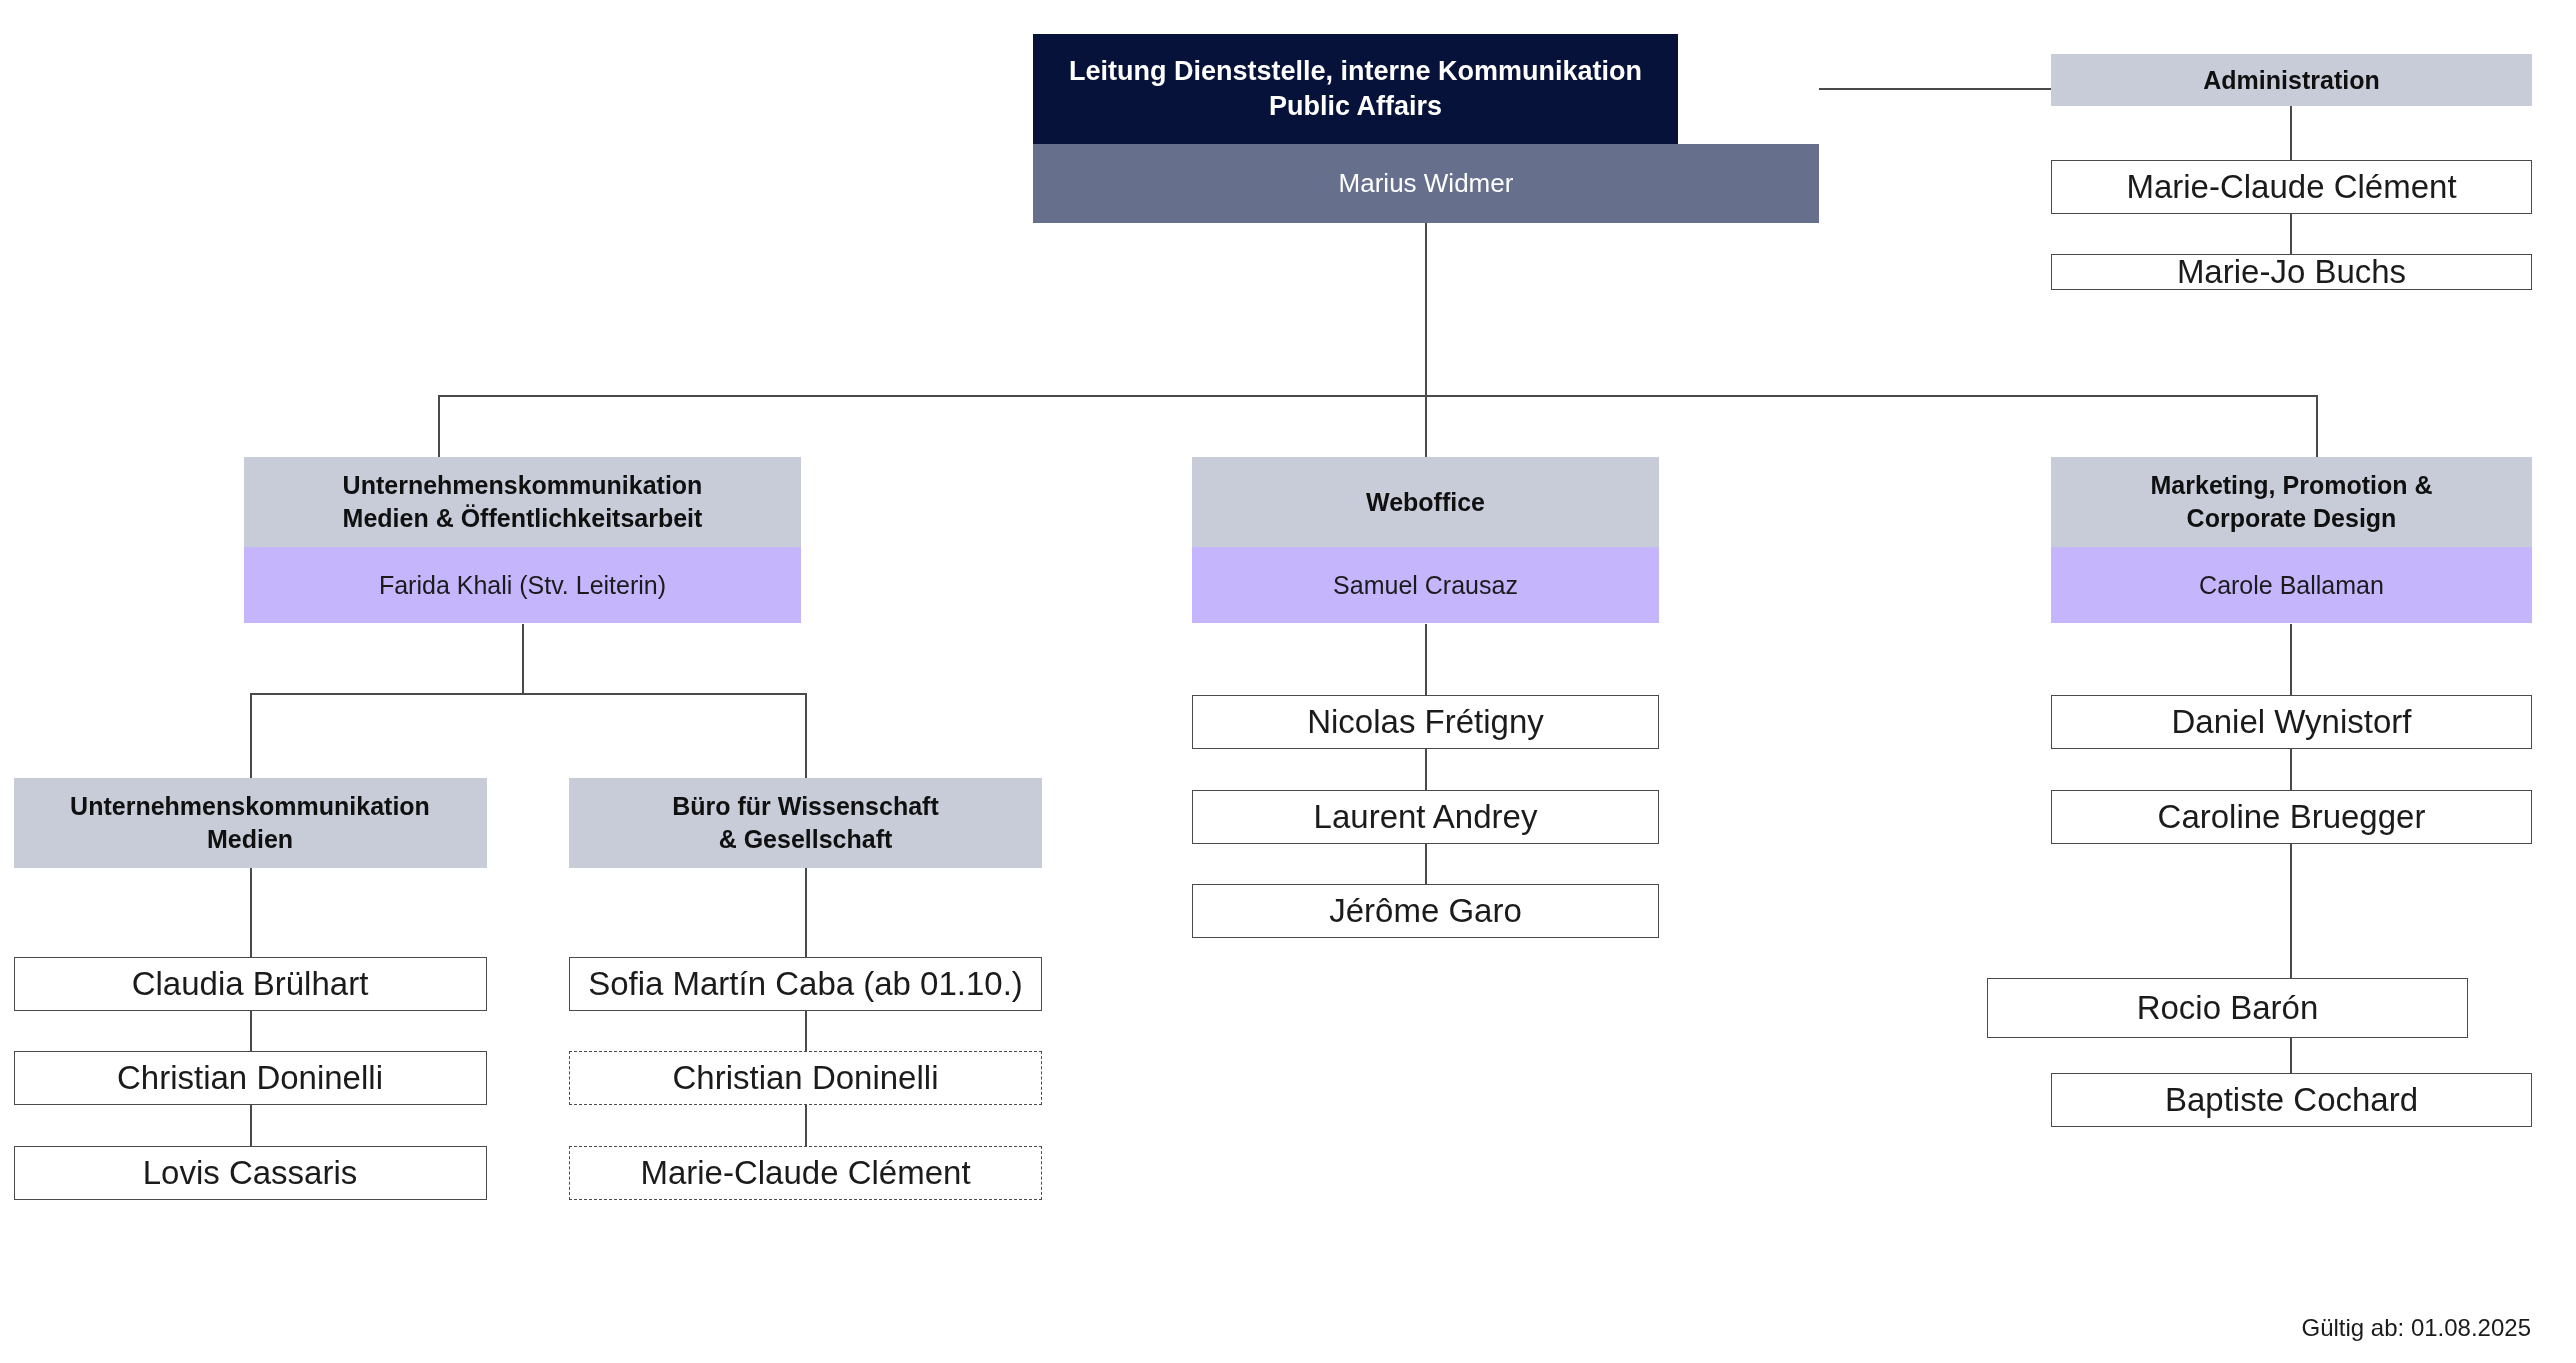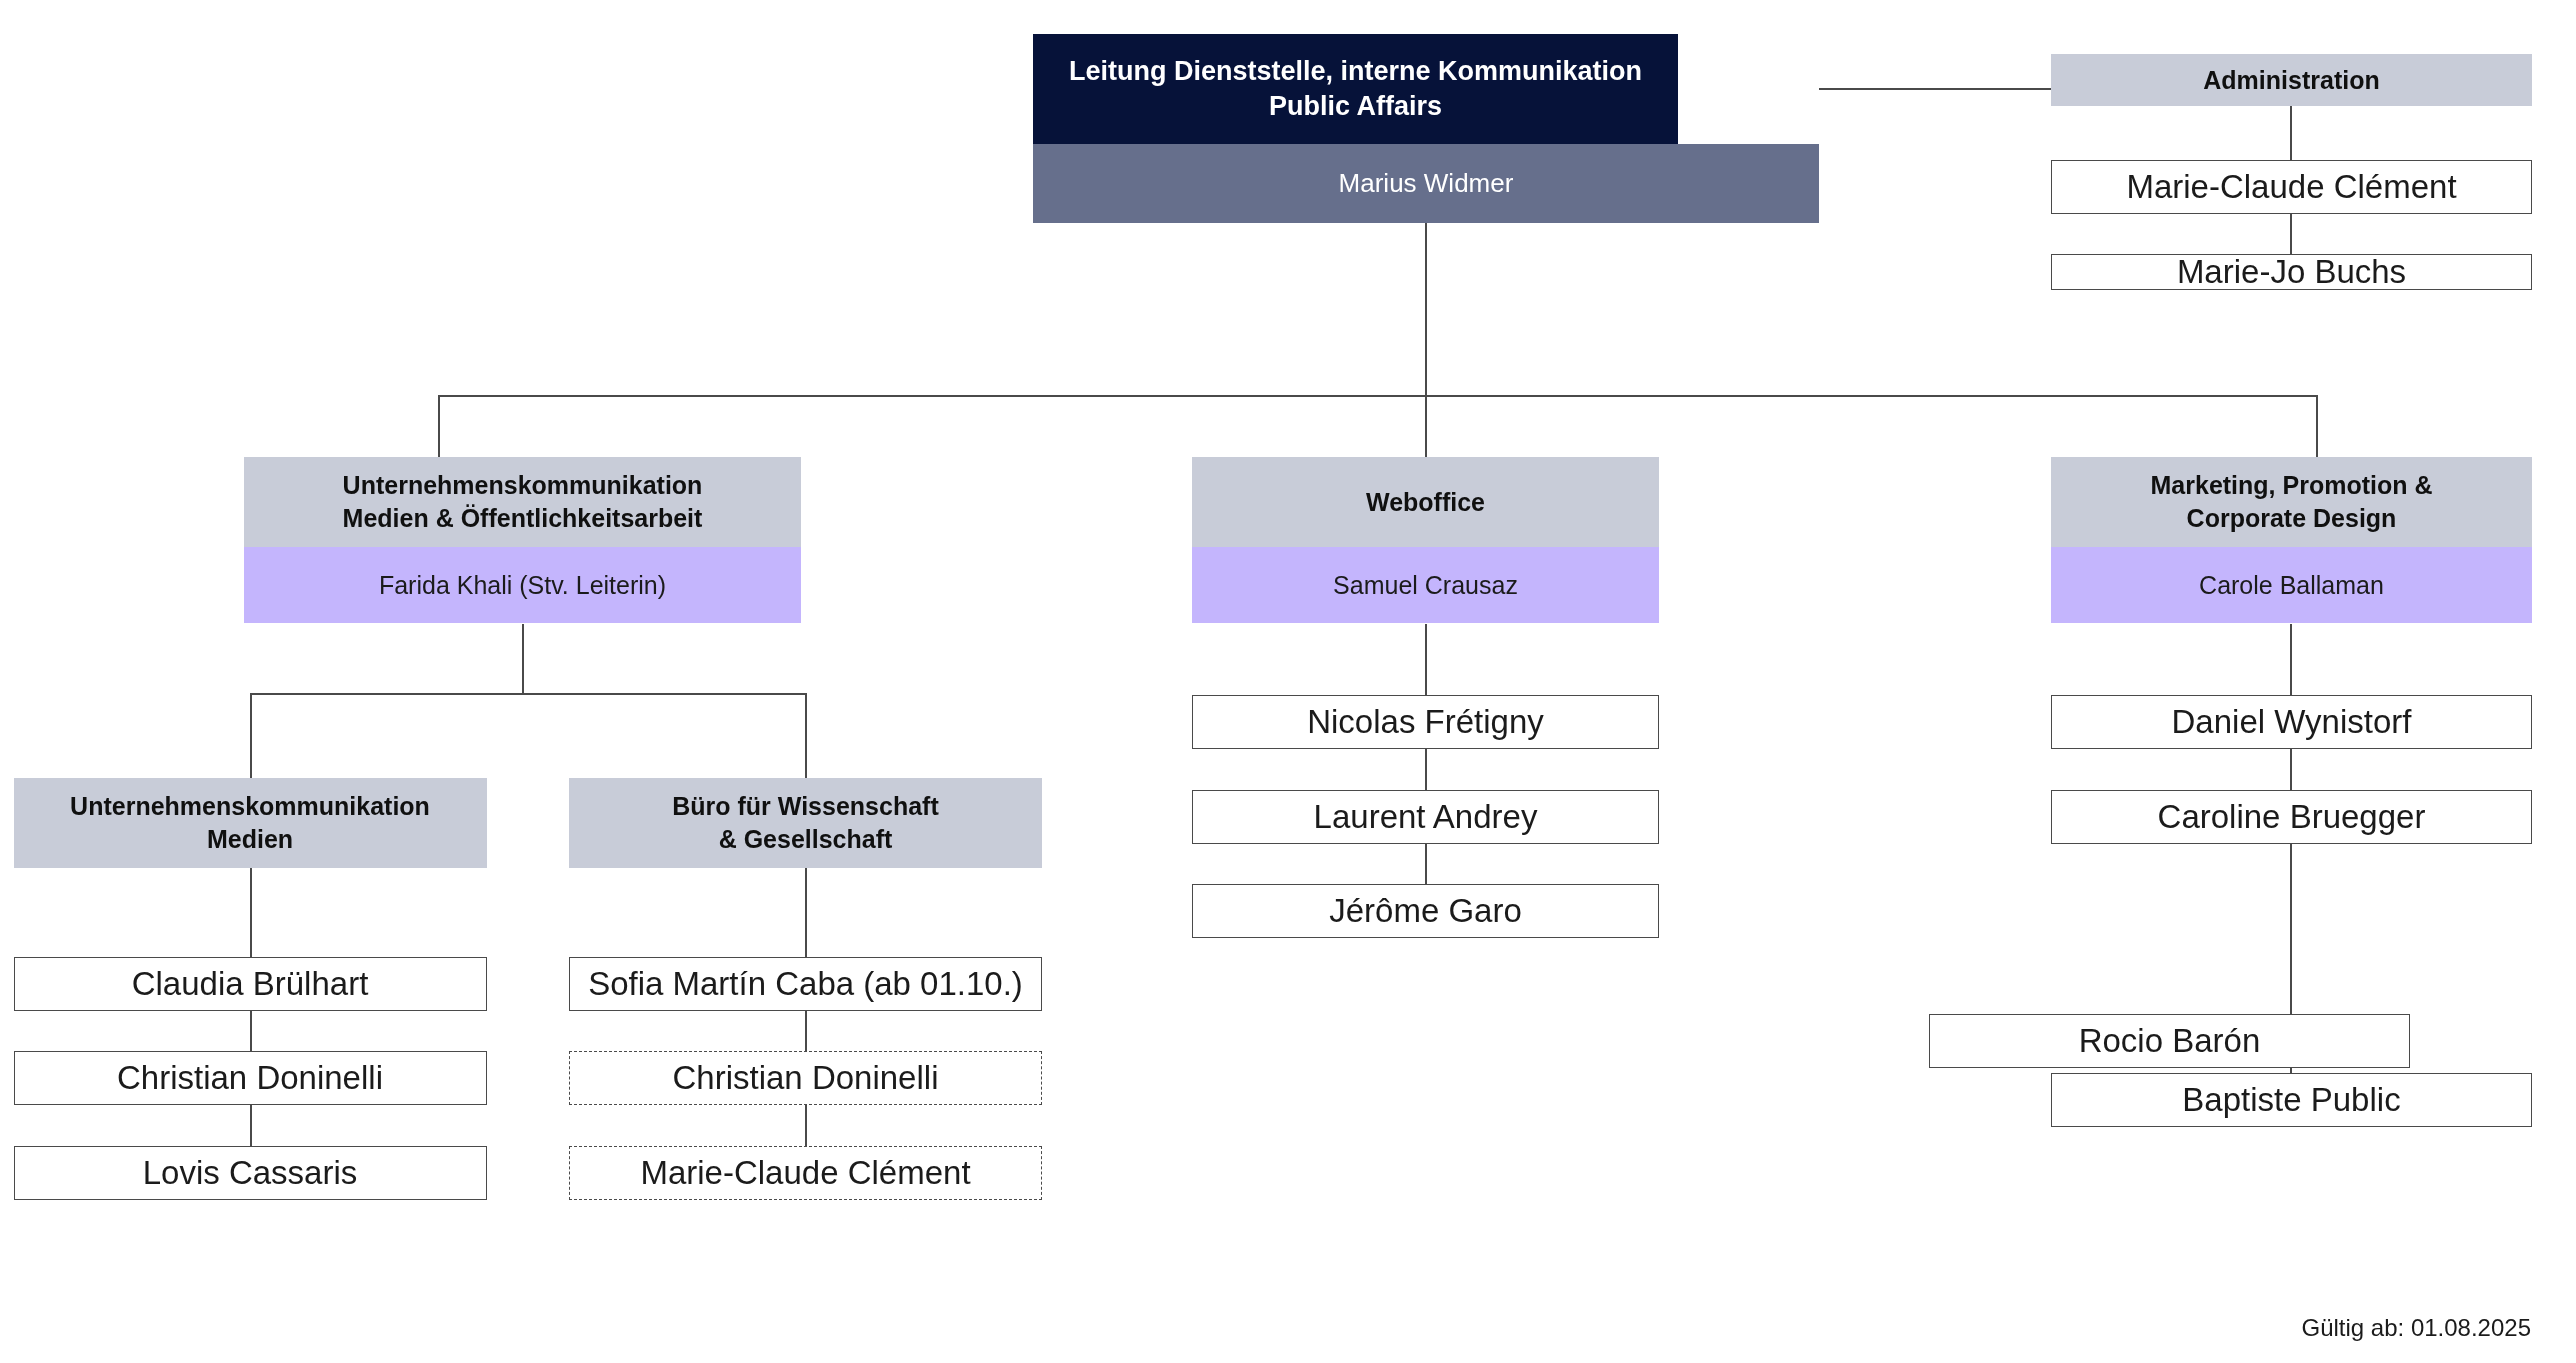--- a/index.html
+++ b/index.html
@@ -206,19 +206,19 @@
     </div>
   </div>
   <div class="node dept-name" style="left:2051px; top:547px; width:481px; height:76px;">Carole Ballaman</div>
   <div class="line-v" style="left:2290px; top:624px; height:72px;"></div>
   <div class="line-v" style="left:2290px; top:695px; height:120px;"></div>
   <div class="line-v" style="left:2290px; top:790px; height:120px;"></div>
   <div class="line-v" style="left:2290px; top:884px; height:120px;"></div>
   <div class="line-v" style="left:2290px; top:978px; height:120px;"></div>
   <div class="node person" style="left:2051px; top:695px; width:481px; height:54px;">Daniel Wynistorf</div>
   <div class="node person" style="left:2051px; top:790px; width:481px; height:54px;">Caroline Bruegger</div>
-  <div class="node person" style="left:1929px; top:978px; width:481px; height:54px;margin-top:36px;">Rocio Barón</div>
-  <div class="node person" style="left:2051px; top:1073px; width:481px; height:54px;">Baptiste Public</div>
+  <div class="node person" style="left:1987px; top:978px; width:481px; height:60px;">Rocio Barón</div>
+  <div class="node person" style="left:2051px; top:1073px; width:481px; height:54px;">Baptiste Cochard</div>
 
   <div class="footnote" style="right:45px; top:1314px;">Gültig ab: 01.08.2025</div>
 
 </div>
 
 
 </body></html>

